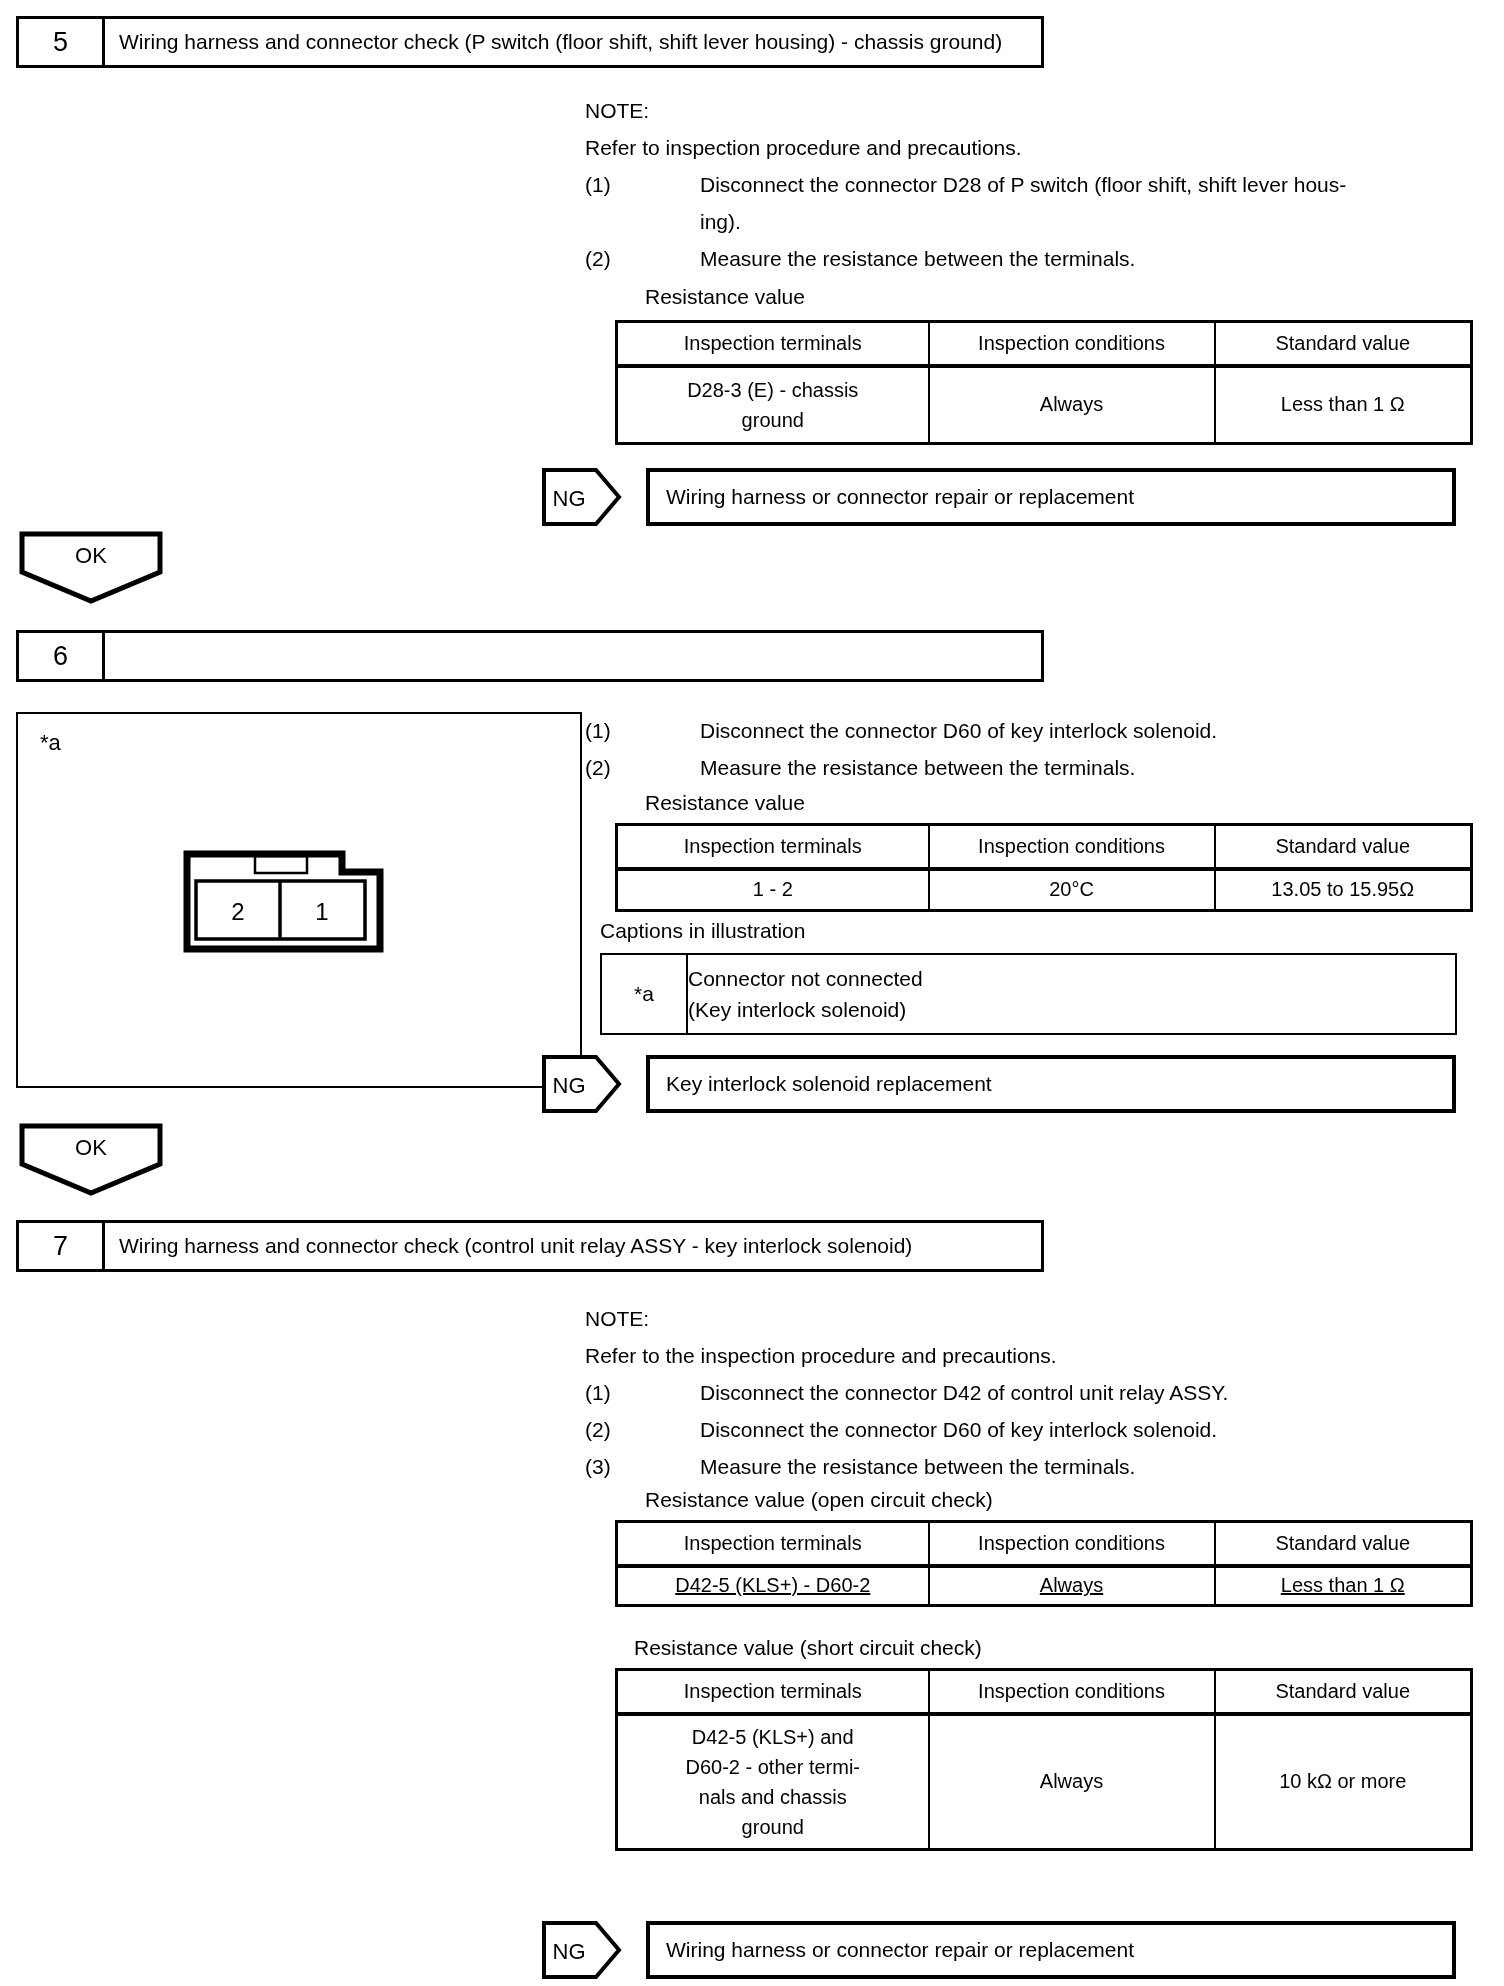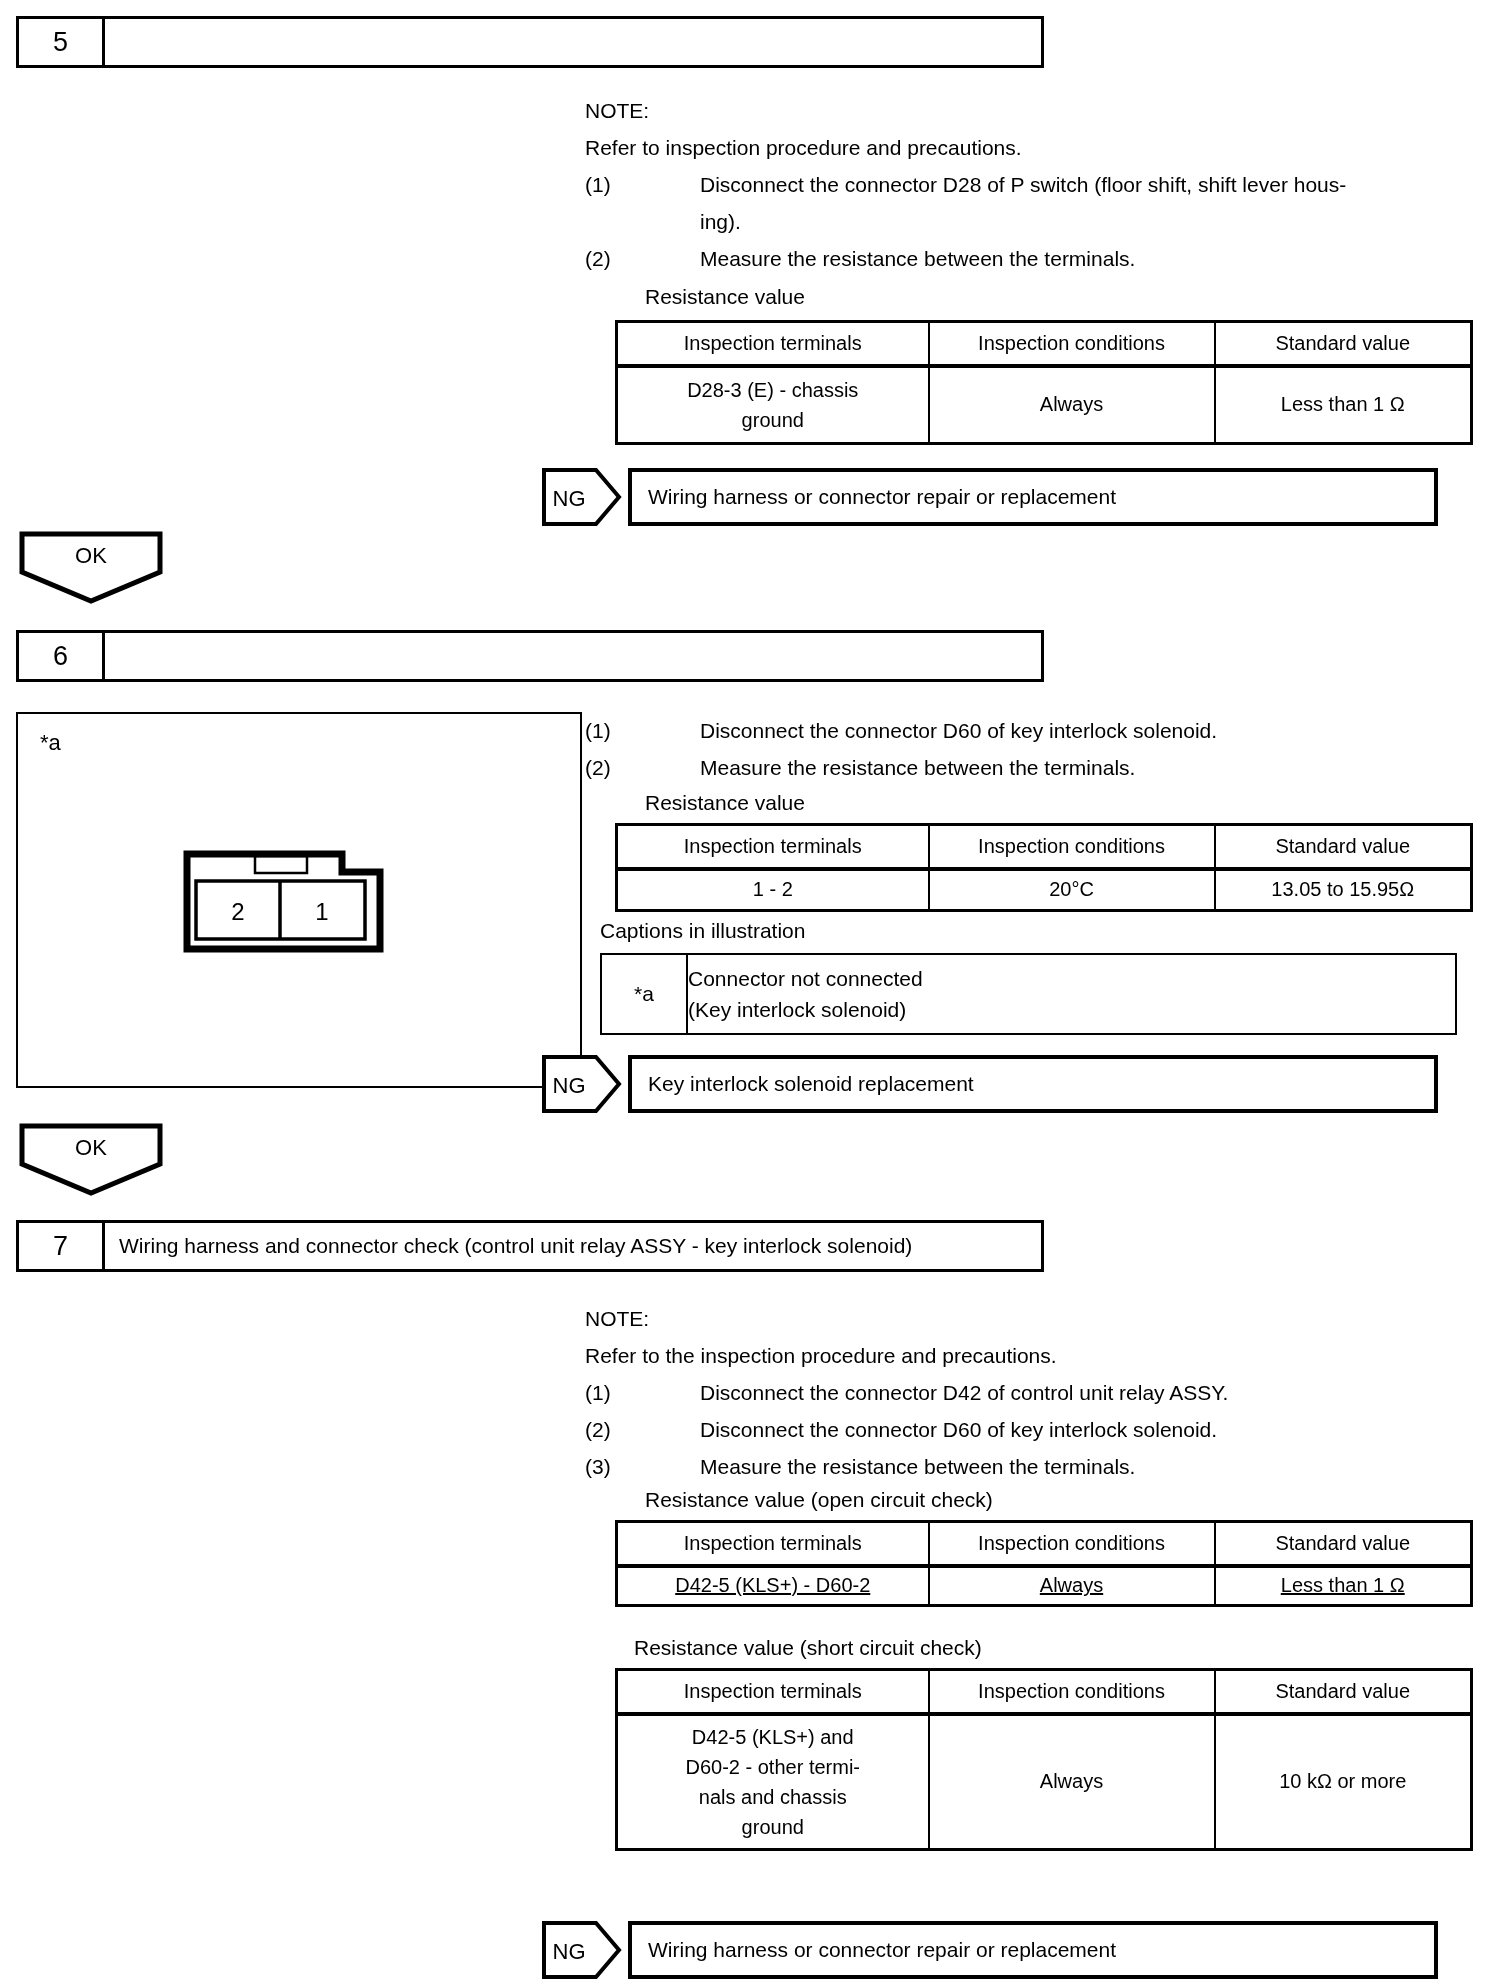--- a/index.html
+++ b/index.html
@@ -40,21 +40,21 @@
   .cell-line { display: block; line-height: 30px; }
 
   
   table.cap { position: absolute; border-collapse: collapse; table-layout: fixed; background: #fff; border: 2px solid #000; }
   table.cap td { border: 2px solid #000; vertical-align: middle; font-size: 21px; padding: 0; }
   td.cap-key { text-align: center; }
   td.cap-text { text-align: left; padding-left: 14px; }
   .cap-line { display: block; line-height: 31px; }
 
   
-  .ng-row { position: absolute; display: flex; align-items: center; gap: 6px; }
+  .ng-row { position: absolute; display: flex; align-items: center; gap: 24px; }
   .ng-row svg polygon { fill: #fff; stroke: #000; stroke-width: 4; }
   .ng-row svg text, .ok-shape text {
     font-family: "Liberation Sans", sans-serif; font-size: 22px; fill: #000;
     text-anchor: middle; dominant-baseline: central;
   }
   .ng-box {
     border: 4px solid #000; width: 810px; height: 58px;
     display: flex; align-items: center; padding-left: 16px;
     font-size: 21px; background: #fff;
   }
@@ -71,20 +71,21 @@
   .connector .thin  { fill: none; stroke: #000; stroke-width: 2.5; }
   .connector .mid   { fill: #fff; stroke: #000; stroke-width: 3.5; }
   .connector line   { stroke: #000; stroke-width: 3.5; }
   .connector text   { font-family: "Liberation Sans", sans-serif; font-size: 24px; fill: #000; text-anchor: middle; dominant-baseline: central; }
 </style>
 </head>
 <body>
 
 <div class="sec-hdr" style="left:16px; top:16px;">
   <div class="sec-num">5</div>
+  <div class="sec-title">Wiring harness and connector check (P switch (floor shift, shift lever housing) - chassis ground)</div>
 </div>
 
 <div class="note" style="left:585px; top:92px;">
   <div class="nline">NOTE:</div>
   <div class="nline">Refer to inspection procedure and precautions.</div>
   <div class="step">
     <span class="step-num">(1)</span>
     <div class="step-line">Disconnect the connector D28 of P switch (floor shift, shift lever hous-</div>
     <div class="step-line">ing).</div>
   </div>

